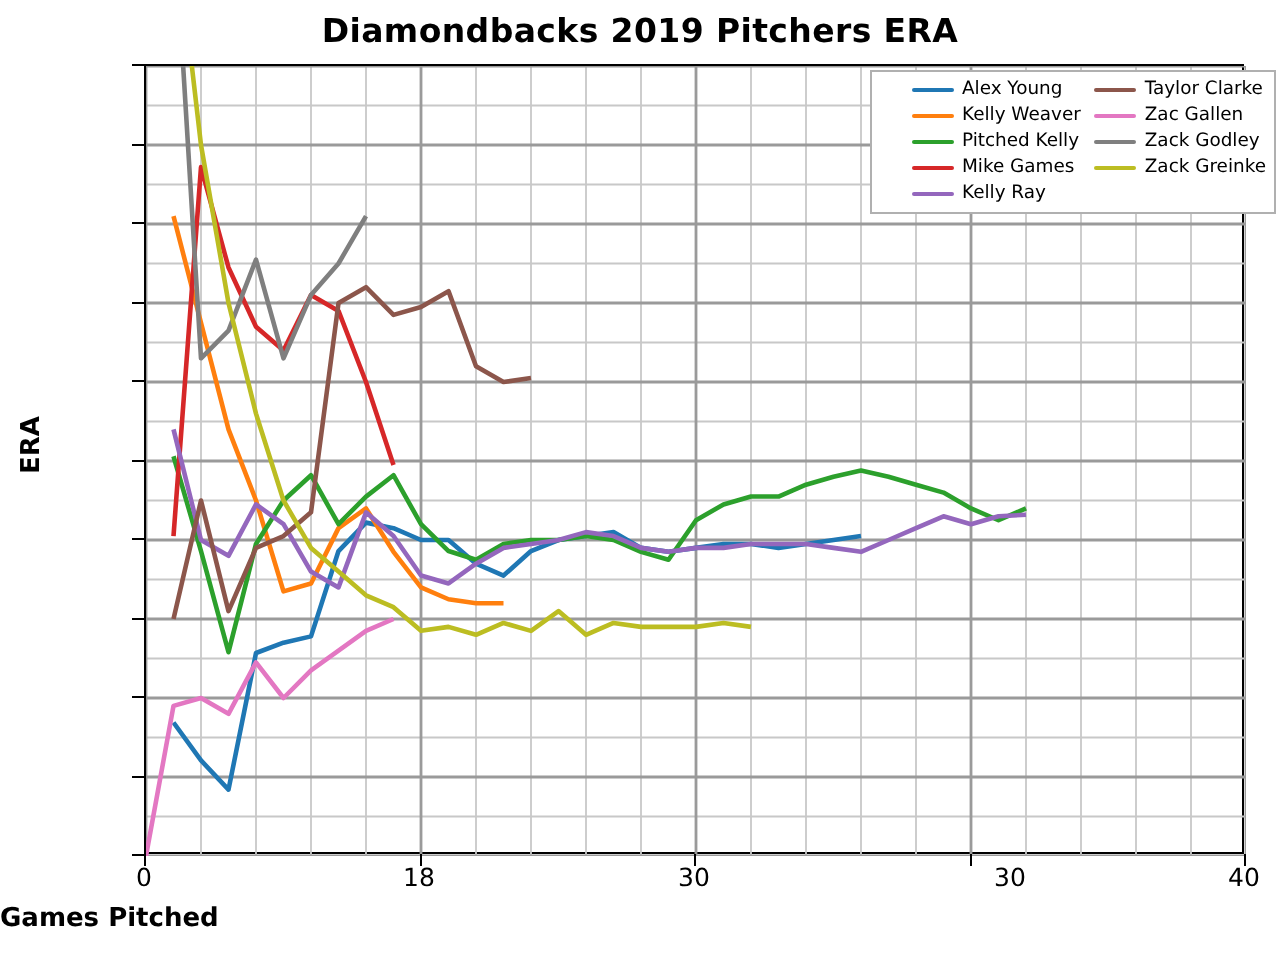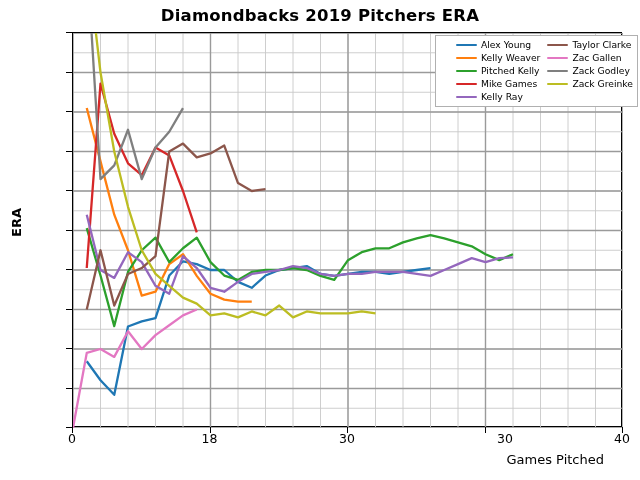--- a/index.html
+++ b/index.html
@@ -4,22 +4,22 @@
 <style>
   html,body{margin:0;padding:0;}
   body{width:640px;height:480px;background:#ffffff;
        font-family:"DejaVu Sans",sans-serif;overflow:hidden;}
   #fig{position:relative;width:640px;height:480px;border-radius:28px;}
   #title{position:absolute;left:0;top:6px;width:640px;text-align:center;
          font-size:16.5px;font-weight:bold;color:#000;letter-spacing:.2px;}
   #ylabel{position:absolute;left:2px;top:0;height:480px;width:22px;}
   #ylabel span{position:absolute;left:-16px;top:215px;width:60px;text-align:center;
        transform:rotate(-90deg);font-size:13px;font-weight:bold;color:#000;}
-  #xlabel{position:absolute;left:0;top:452px;width:604px;text-align:right;
-       font-size:13px;font-weight:normal;color:#000;}
+  #xlabel{position:absolute;left:0;top:452px;width:604px;text-align:left;
+       font-size:13px;font-weight:bold;color:#000;}
   #plot{position:absolute;left:72px;top:32px;width:550px;height:395px;
         box-sizing:border-box;border:1.3px solid #000;background:#fff;}
   #plot svg{position:absolute;left:0;top:0;}
   .xtick{position:absolute;top:431px;width:60px;text-align:center;
          font-size:12.5px;color:#000;}
   #legend{position:absolute;left:435px;top:35px;background:#fff;
           border:1px solid #b0b0b0;padding:3px 4px 3px 20px;
           display:flex;gap:7px;}
   .lgcol{display:flex;flex-direction:column;gap:1px;}
   .lgitem{display:flex;align-items:center;gap:4px;height:12px;}

